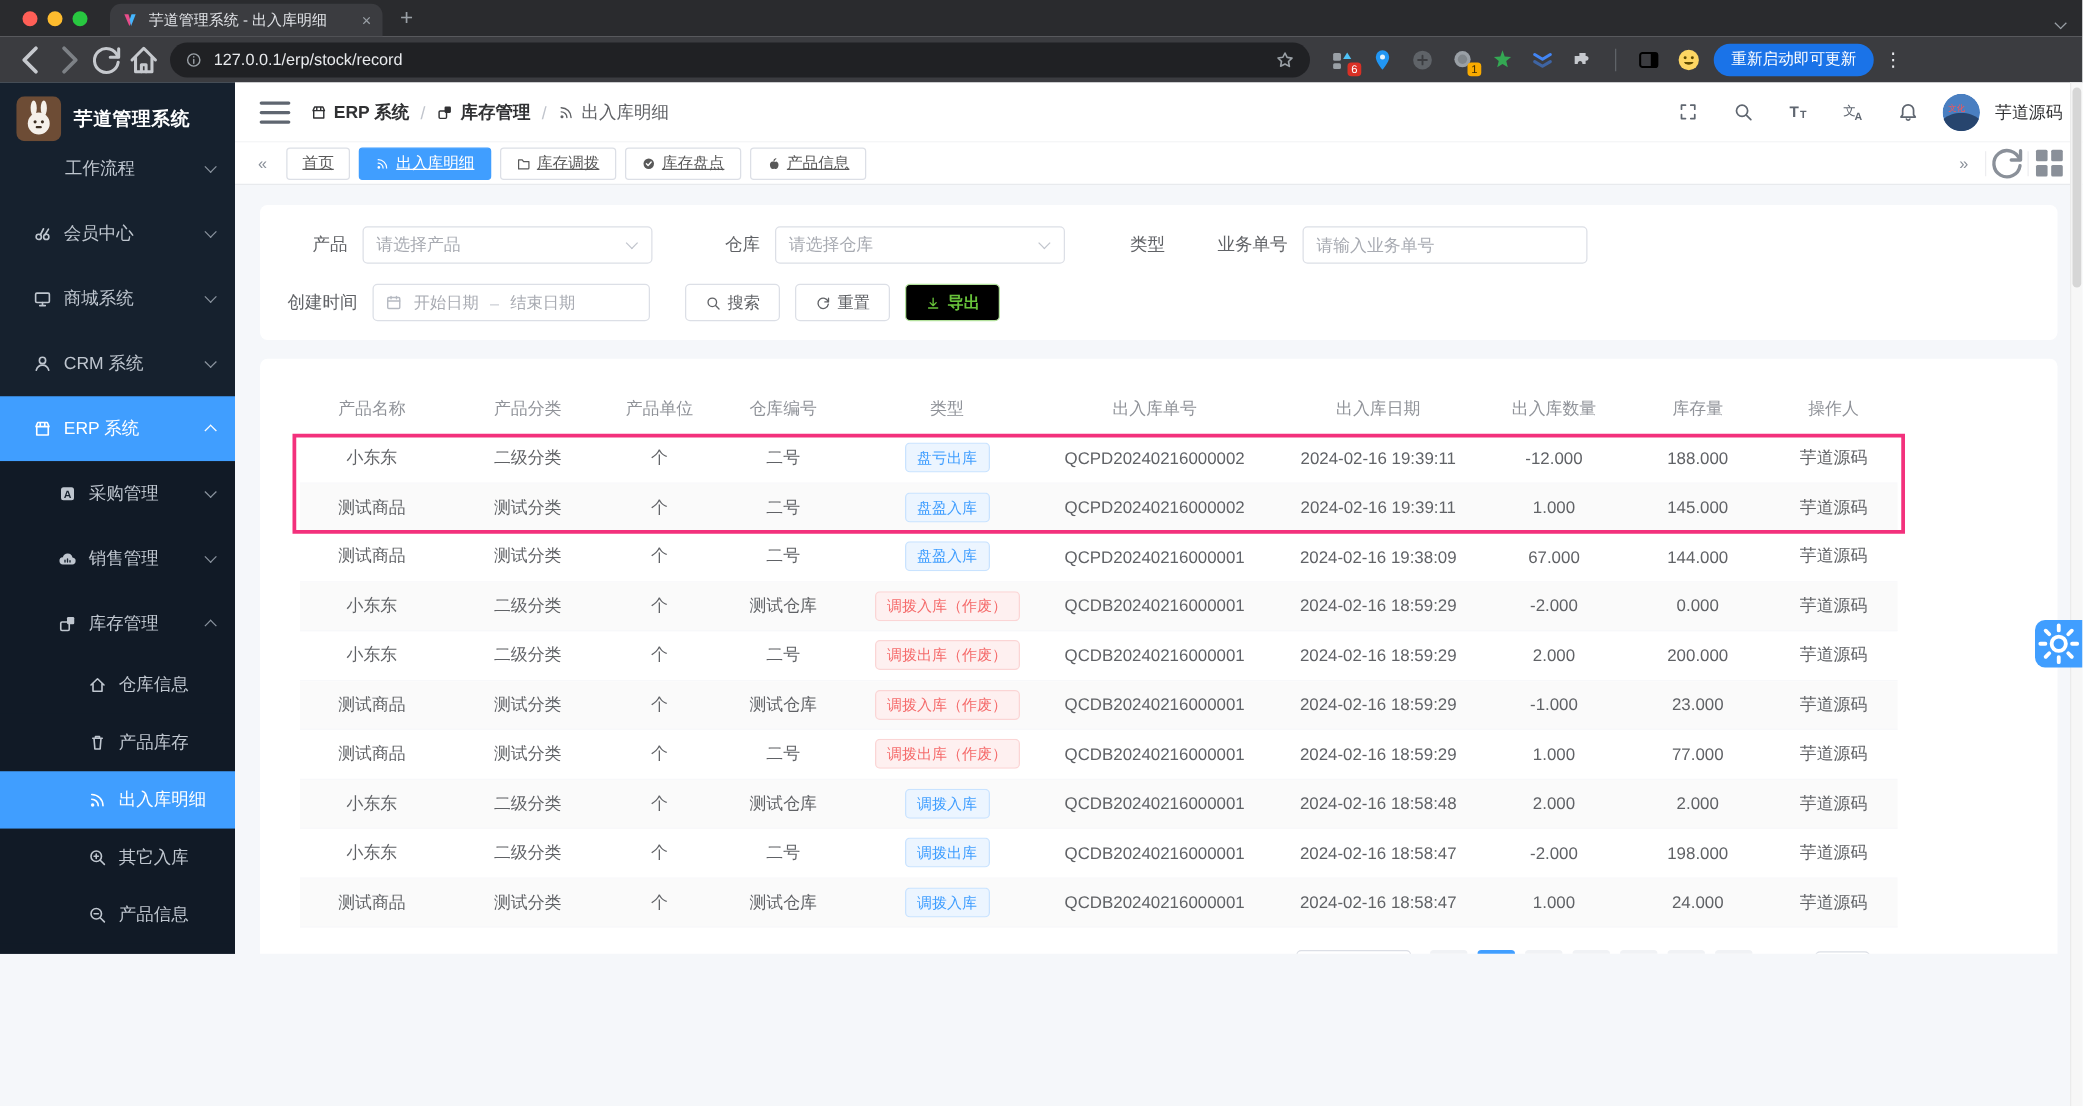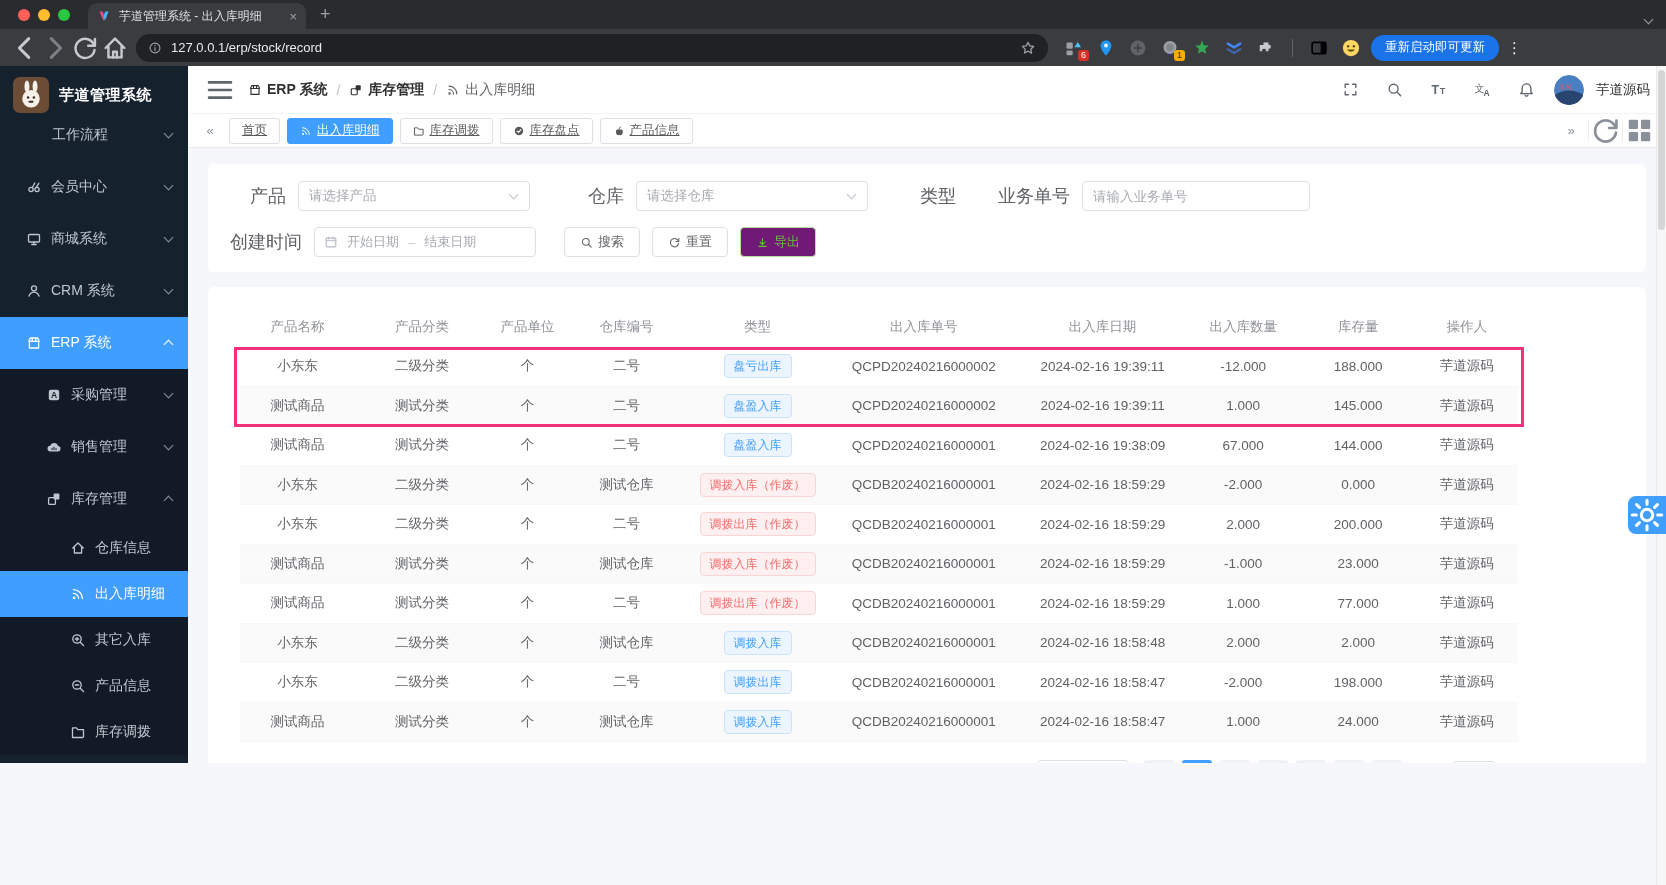--- a/index.html
+++ b/index.html
@@ -72,31 +72,31 @@
 .tabbar-right { margin-left:auto; display:flex; align-items:center; }
 .tabbar-right .tb-side { border-left:1px solid #ededf0; width:34px; height:20px; align-items:center; display:flex; justify-content:center; }
 .tabbar-right .tb-side:first-child { border-left:none; }
 
 .content { flex:1; padding:16px 20px; position:relative; overflow:hidden; }
 .filter-card { background:#fff; border-radius:6px; padding:17px 20px 15px 22px; }
 .frow { display:flex; align-items:center; }
 .frow.r1 { padding-left:20px; }
 .frow + .frow { margin-top:16px; }
 .fg { display:flex; align-items:center; }
-.fl { font-size:18px; color:#606266; margin-right:12px; white-space:nowrap; }
+.fl { font-size:14px; color:#606266; margin-right:12px; white-space:nowrap; }
 .sel { width:232px; height:30px; border:1px solid #dcdfe6; border-radius:4px; display:flex; align-items:center; justify-content:space-between; padding:0 10px; font-size:13.5px; color:#a8abb2; background:#fff; cursor:pointer; }
 .sel .chev { color:#c0c4cc; margin-right:2px; }
 .inp { width:228px; height:30px; border:1px solid #dcdfe6; border-radius:4px; padding:0 10px; font-size:13.5px; color:#606266; outline:none; }
 .inp::placeholder { color:#a8abb2; }
 .mr58{margin-right:58px} .mr52{margin-right:52px} .mr30{margin-right:30px}
 .range { width:222px; height:30px; border:1px solid #dcdfe6; border-radius:4px; display:flex; align-items:center; padding:0 9px; gap:9px; font-size:13px; color:#a8abb2; }
 .range .cal { color:#b6bac2; }
 .btn { height:30px; padding:0 15px; border:1px solid #dcdfe6; border-radius:4px; background:#fff; font-size:13px; color:#606266; display:flex; align-items:center; gap:5px; margin-left:12px; cursor:pointer; }
 .btn.search { margin-left:28px; }
-.btn.export { background:#701a75; border-color:#b3e19d; color:#67c23a; }
+.btn.export { background:#000000; border-color:#b3e19d; color:#67c23a;font-weight:bold; }
 
 .table-card { background:#fff; border-radius:6px; margin-top:15px; padding:20px 24px 16px; height:515px; }
 .twrap { position:relative; margin-left:8px; width:calc(100% - 112px); }
 .thead { display:flex; height:40px; align-items:center; color:#909399; font-size:13.5px; font-weight:500; }
 .trow { display:flex; height:39.5px; align-items:center; font-size:13.5px; color:#606266; border-bottom:1px solid #f7f8fa; }
 .trow:nth-child(even) { background:#fafafa; }
 .tc { text-align:center; overflow:hidden; white-space:nowrap; }
 .c0{width:9%}.c1{width:10.5%}.c2{width:6%}.c3{width:9.5%}.c4{width:11%}.c5{width:15%}.c6{width:13%}.c7{width:9%}.c8{width:9%}.c9{width:8%}
 .badge { display:inline-block; font-size:12px; padding:2px 9px; border-radius:4px; border:1px solid; line-height:1.5; }
 .badge.blue { color:#409eff; background:#ecf5ff; border-color:#c9e3ff; }
@@ -335,20 +335,28 @@
           <span class="chev up"></span>
         </div>
         <div class="mi lvl3">
           <span class="ic s16">
             <svg viewBox="0 0 16 16" fill="none" stroke="currentColor" stroke-width="1.3" stroke-linecap="round" stroke-linejoin="round">
               <path d="M2.8 8l5.2-5 5.2 5M4.4 6.6V13h7.2V6.6"></path>
             </svg>
           </span>
           <span class="mi-label">仓库信息</span>
         </div>
+        <div class="mi lvl3">
+          <span class="ic s16">
+            <svg viewBox="0 0 16 16" fill="none" stroke="currentColor" stroke-width="1.3" stroke-linecap="round" stroke-linejoin="round">
+              <path d="M4.2 4.6h7.6M5.2 4.6l.7 8.6h4.2l.7-8.6M6.4 4.6V3.2h3.2v1.4"></path>
+            </svg>
+          </span>
+          <span class="mi-label">产品库存</span>
+        </div>
         <div class="mi lvl3 active">
           <span class="ic s16">
             <svg viewBox="0 0 16 16" fill="none" stroke="currentColor" stroke-width="1.3" stroke-linecap="round" stroke-linejoin="round">
               <circle cx="4.1" cy="11.9" r="1.4" fill="currentColor" stroke="none"></circle>
               <path d="M3.4 7.4a5.2 5.2 0 0 1 5.2 5.2M3.4 3.6a9 9 0 0 1 9 9"></path>
             </svg>
           </span>
           <span class="mi-label">出入库明细</span>
         </div>
         <div class="mi lvl3">

